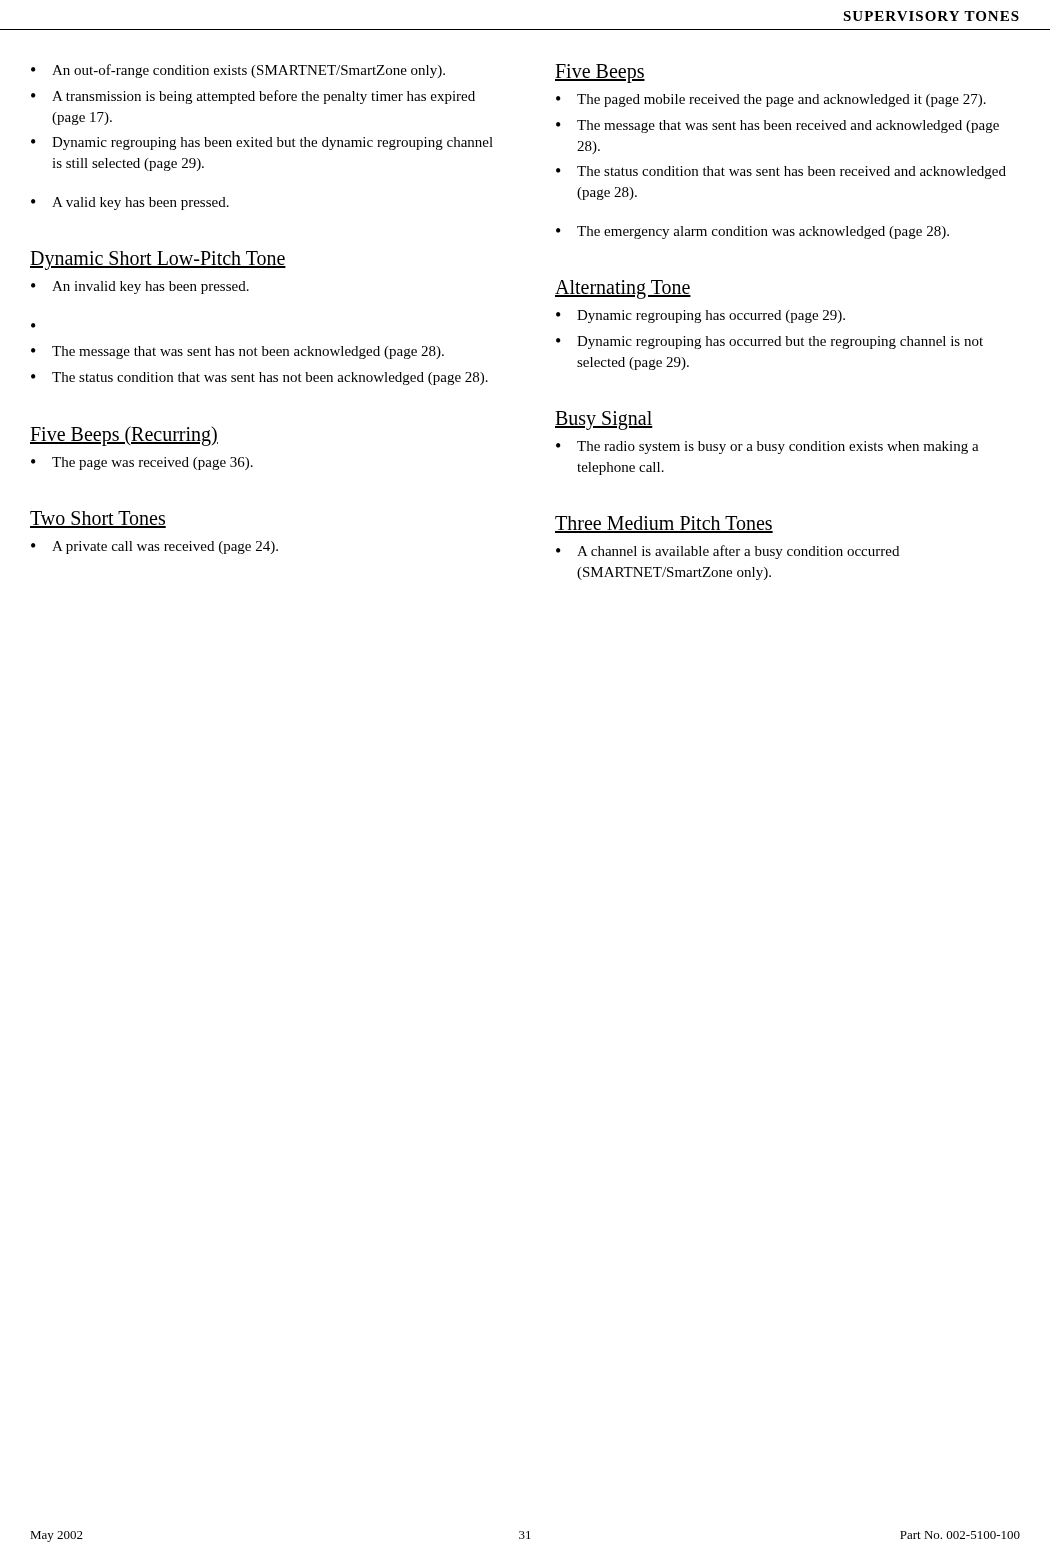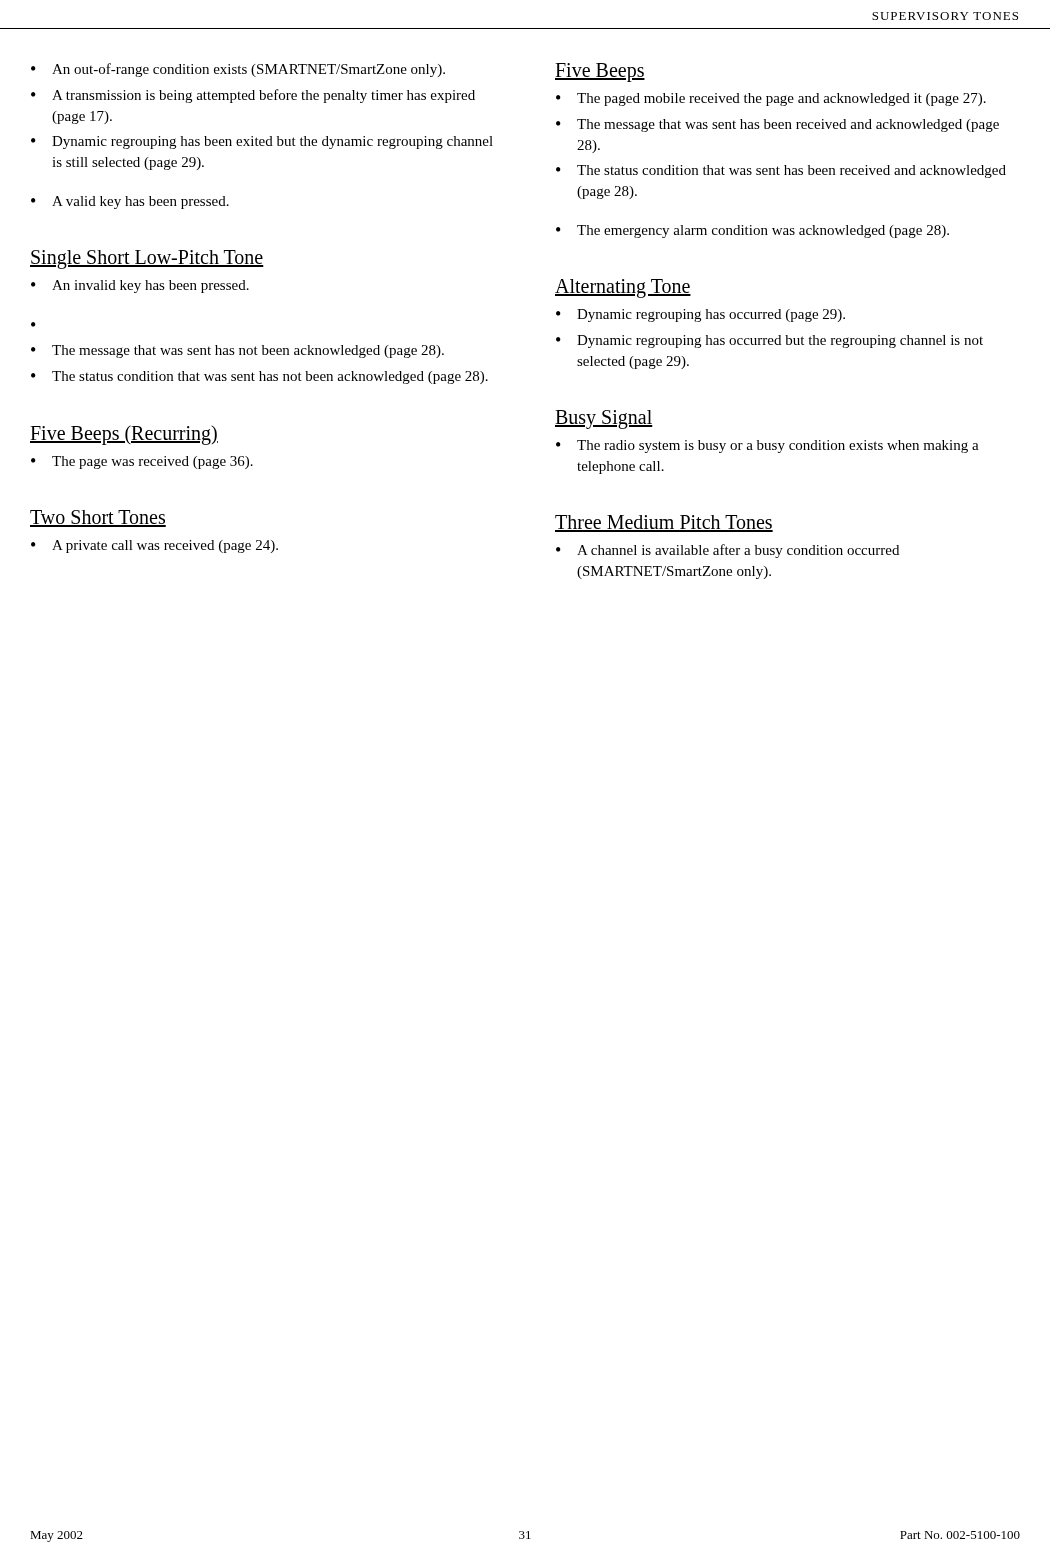--- a/index.html
+++ b/index.html
@@ -20,22 +20,22 @@
 
     .page-header {
       display: flex;
       justify-content: flex-end;
       padding: 8px 30px 4px 30px;
       border-bottom: 1px solid #000;
       margin-bottom: 0;
     }
 
     .header-title {
-      font-size: 13px;
-      font-weight: normal;
+      font-size: 15px;
+      font-weight: bold;
       letter-spacing: 1px;
       text-transform: uppercase;
     }
 
     .page-content {
       display: flex;
       padding: 30px 30px 30px 30px;
       gap: 30px;
     }
 
@@ -134,21 +134,21 @@
 
     <ul class="bullet-list">
       <li>
         <span class="bullet">•</span>
         <span>A valid key has been pressed.</span>
       </li>
     </ul>
 
     <div class="section-gap"></div>
 
-    <span class="section-heading">Single Short Low-Pitch Tone</span>
+    <span class="section-heading">Dynamic Short Low-Pitch Tone</span>
     <ul class="bullet-list">
       <li>
         <span class="bullet">•</span>
         <span>An invalid key has been pressed.</span>
       </li>
     </ul>
 
     <div class="section-gap"></div>
 
     <ul class="bullet-list">

